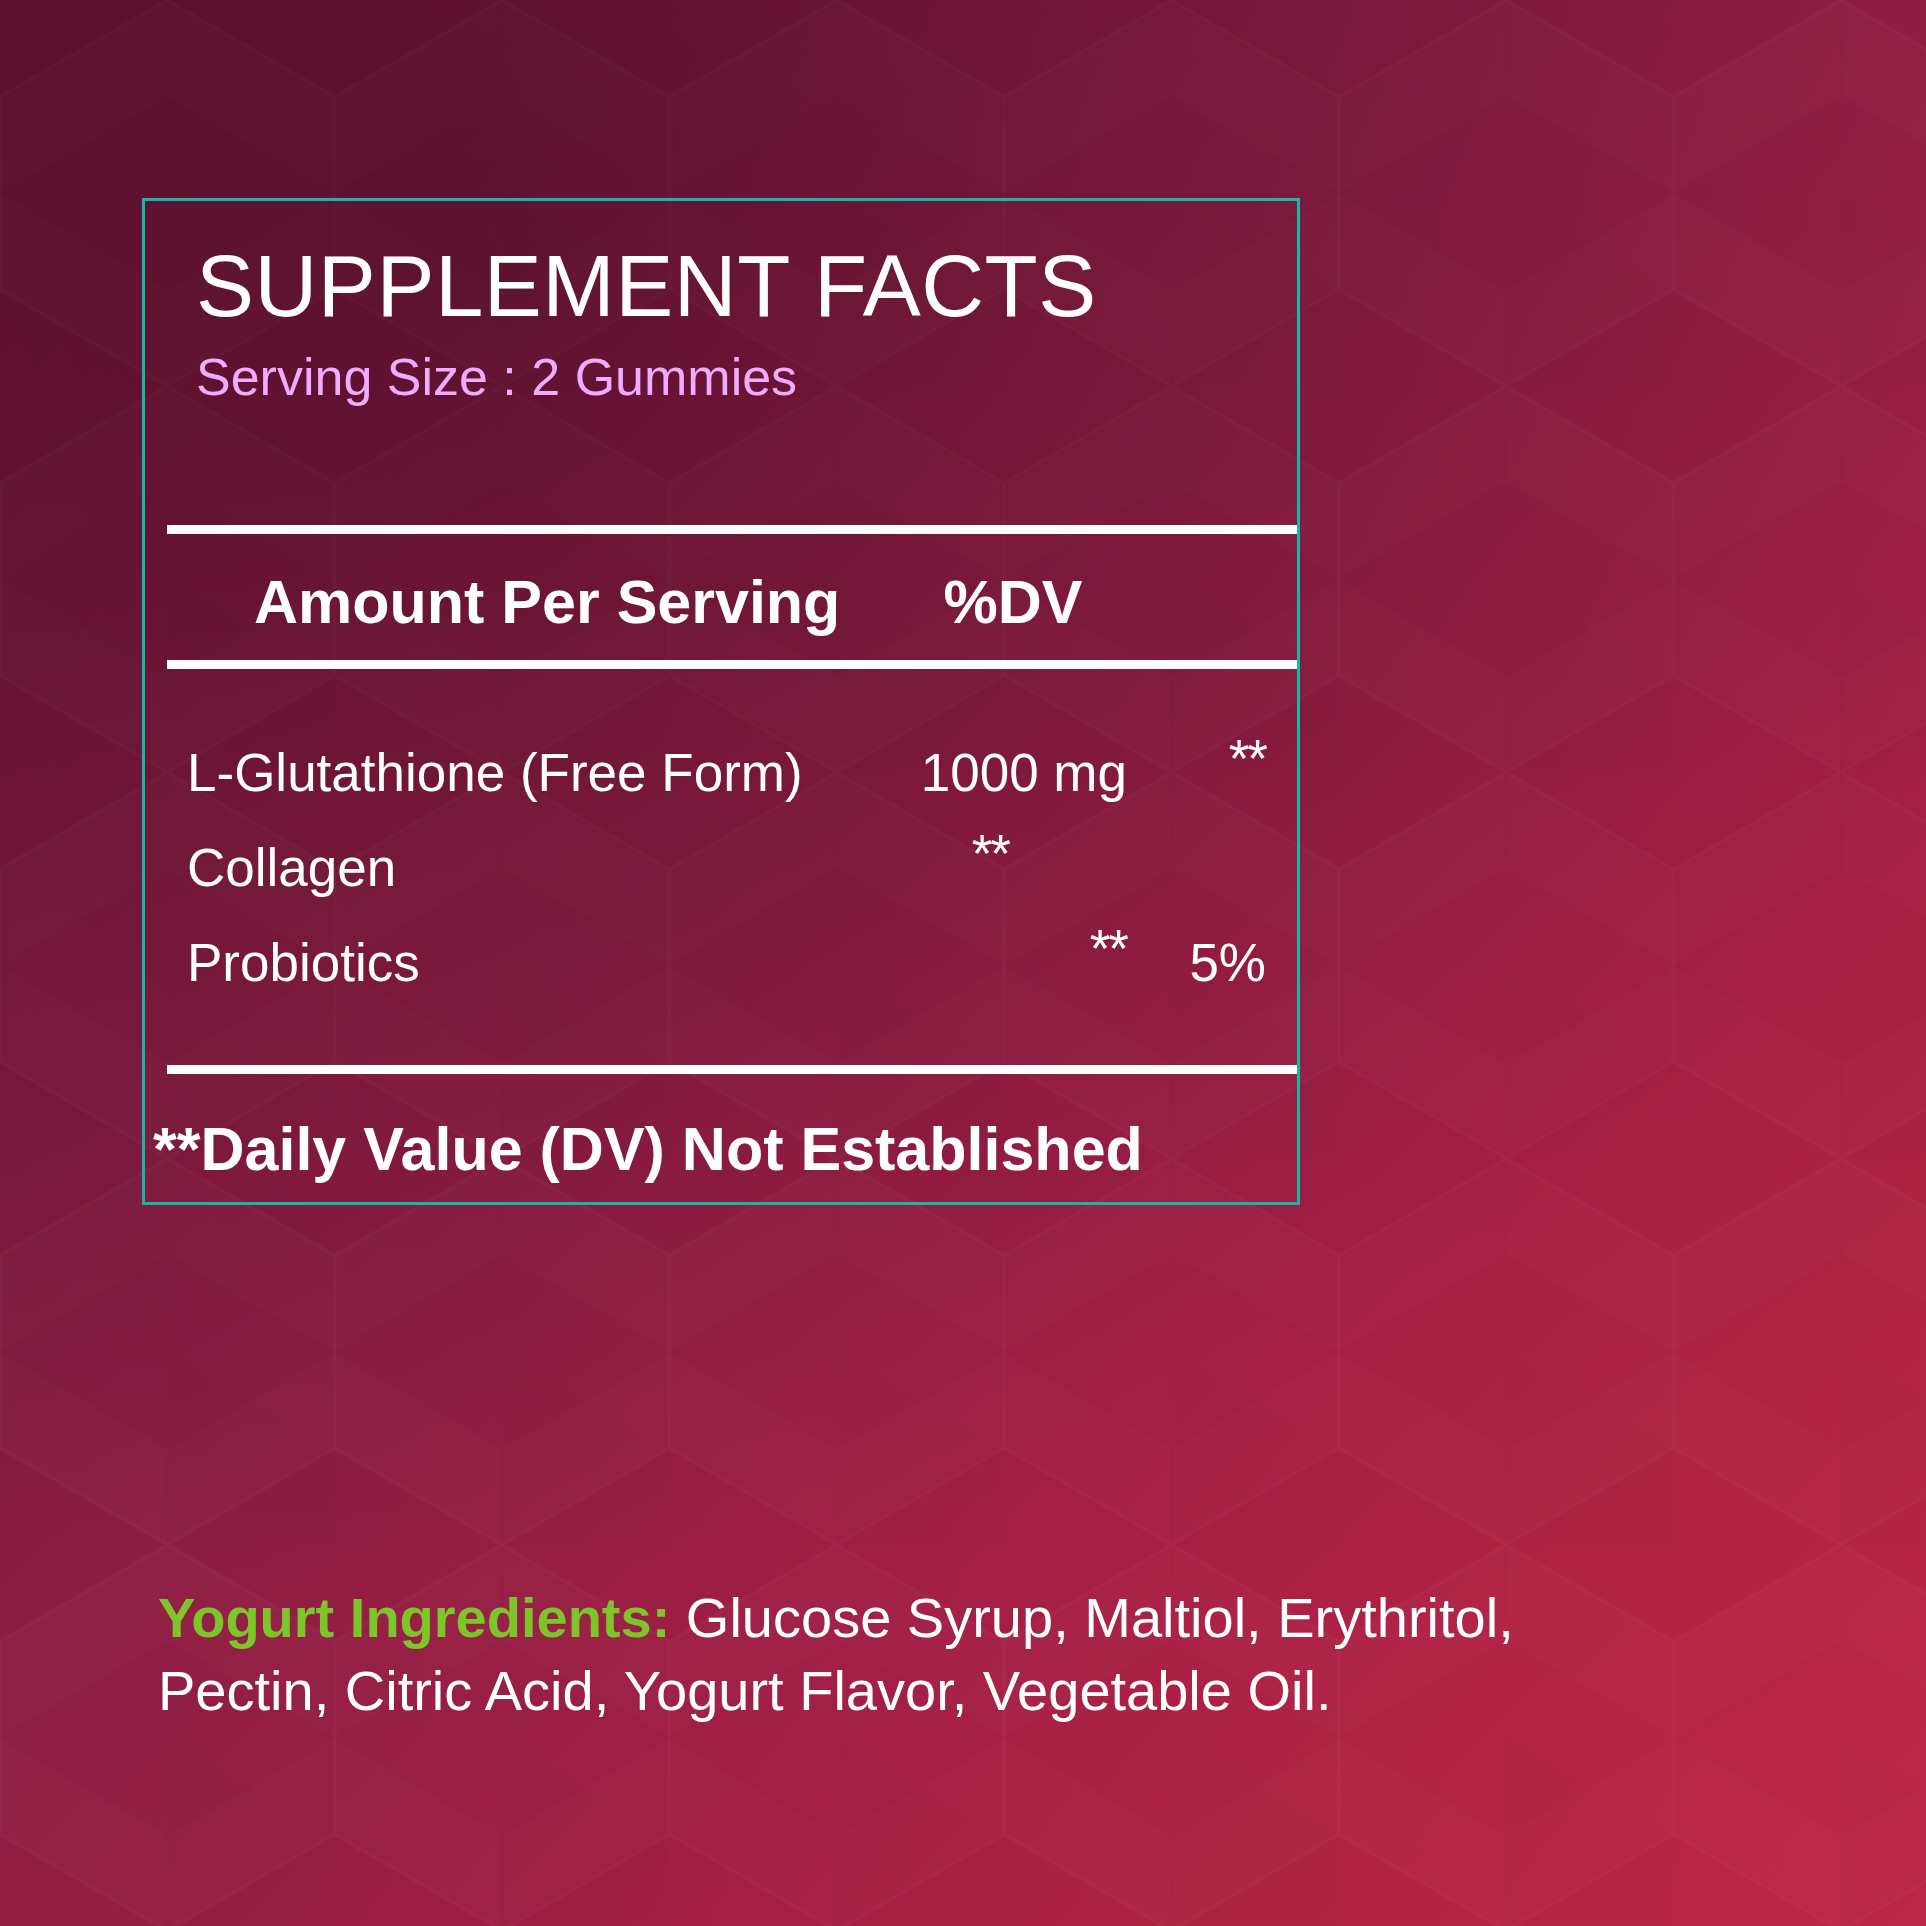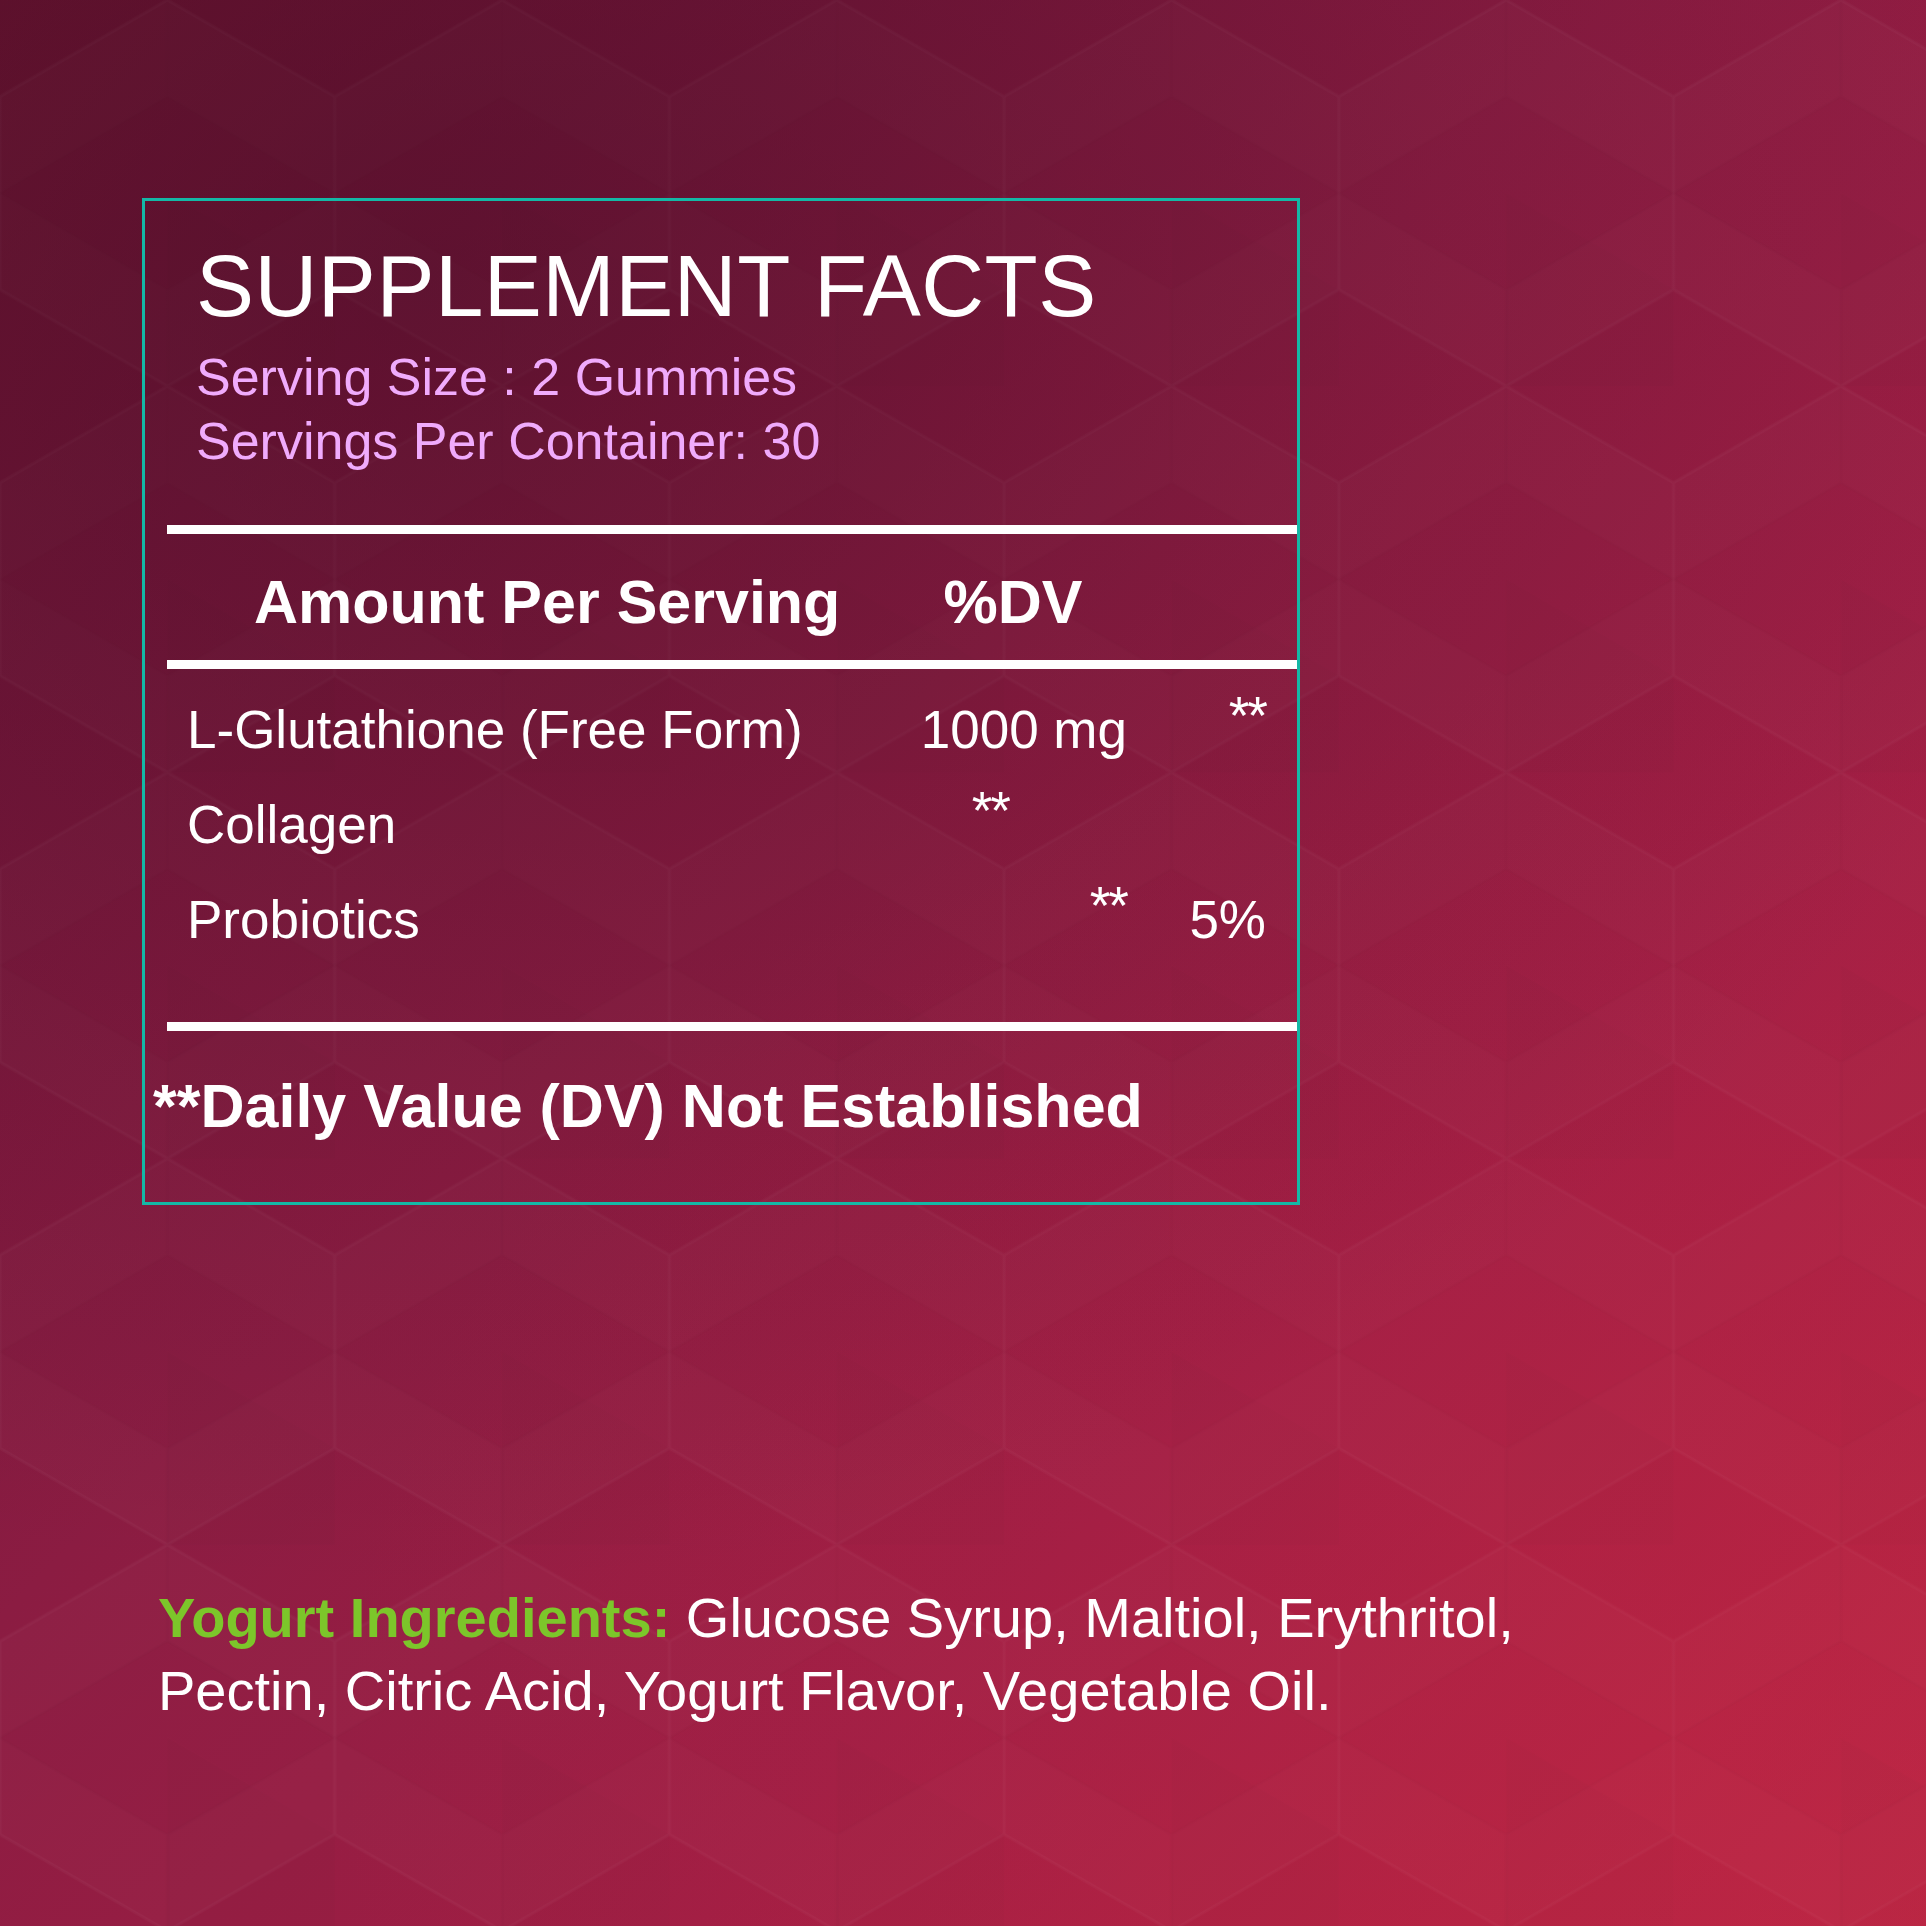--- a/index.html
+++ b/index.html
@@ -107,20 +107,21 @@
     font-weight: 700;
     color: #ffffff;
     margin-left: 71px;
     white-space: nowrap;
   }
 
   
   #sec-rows {
     height: 362px;
     padding: 30px 0 0 0;
+    margin-top: 43px;
   }
   .ing-row {
     display: flex;
     align-items: baseline;
     height: 95px;
     padding-left: 42px;
   }
   .ing-name {
     flex: 0 0 auto;
     width: 683px;
@@ -218,21 +219,20 @@
 </svg>
 
 <div id="bg-vignette"></div>
 
 <div id="panel">
 
   <div class="sec" id="sec-head">
     <div id="title">SUPPLEMENT FACTS</div>
     <div id="serving-block">
       <div class="serving-line">Serving Size : 2 Gummies</div>
-      <div class="serving-line">Servings Per Container: 30</div>
     </div>
     <div class="divider" style="bottom:0;"></div>
   </div>
 
   <div class="sec" id="sec-colhead">
     <span id="colhead-amount">Amount Per Serving</span>
     <span id="colhead-dv">%DV</span>
     <div class="divider" style="bottom:0;"></div>
   </div>
 

